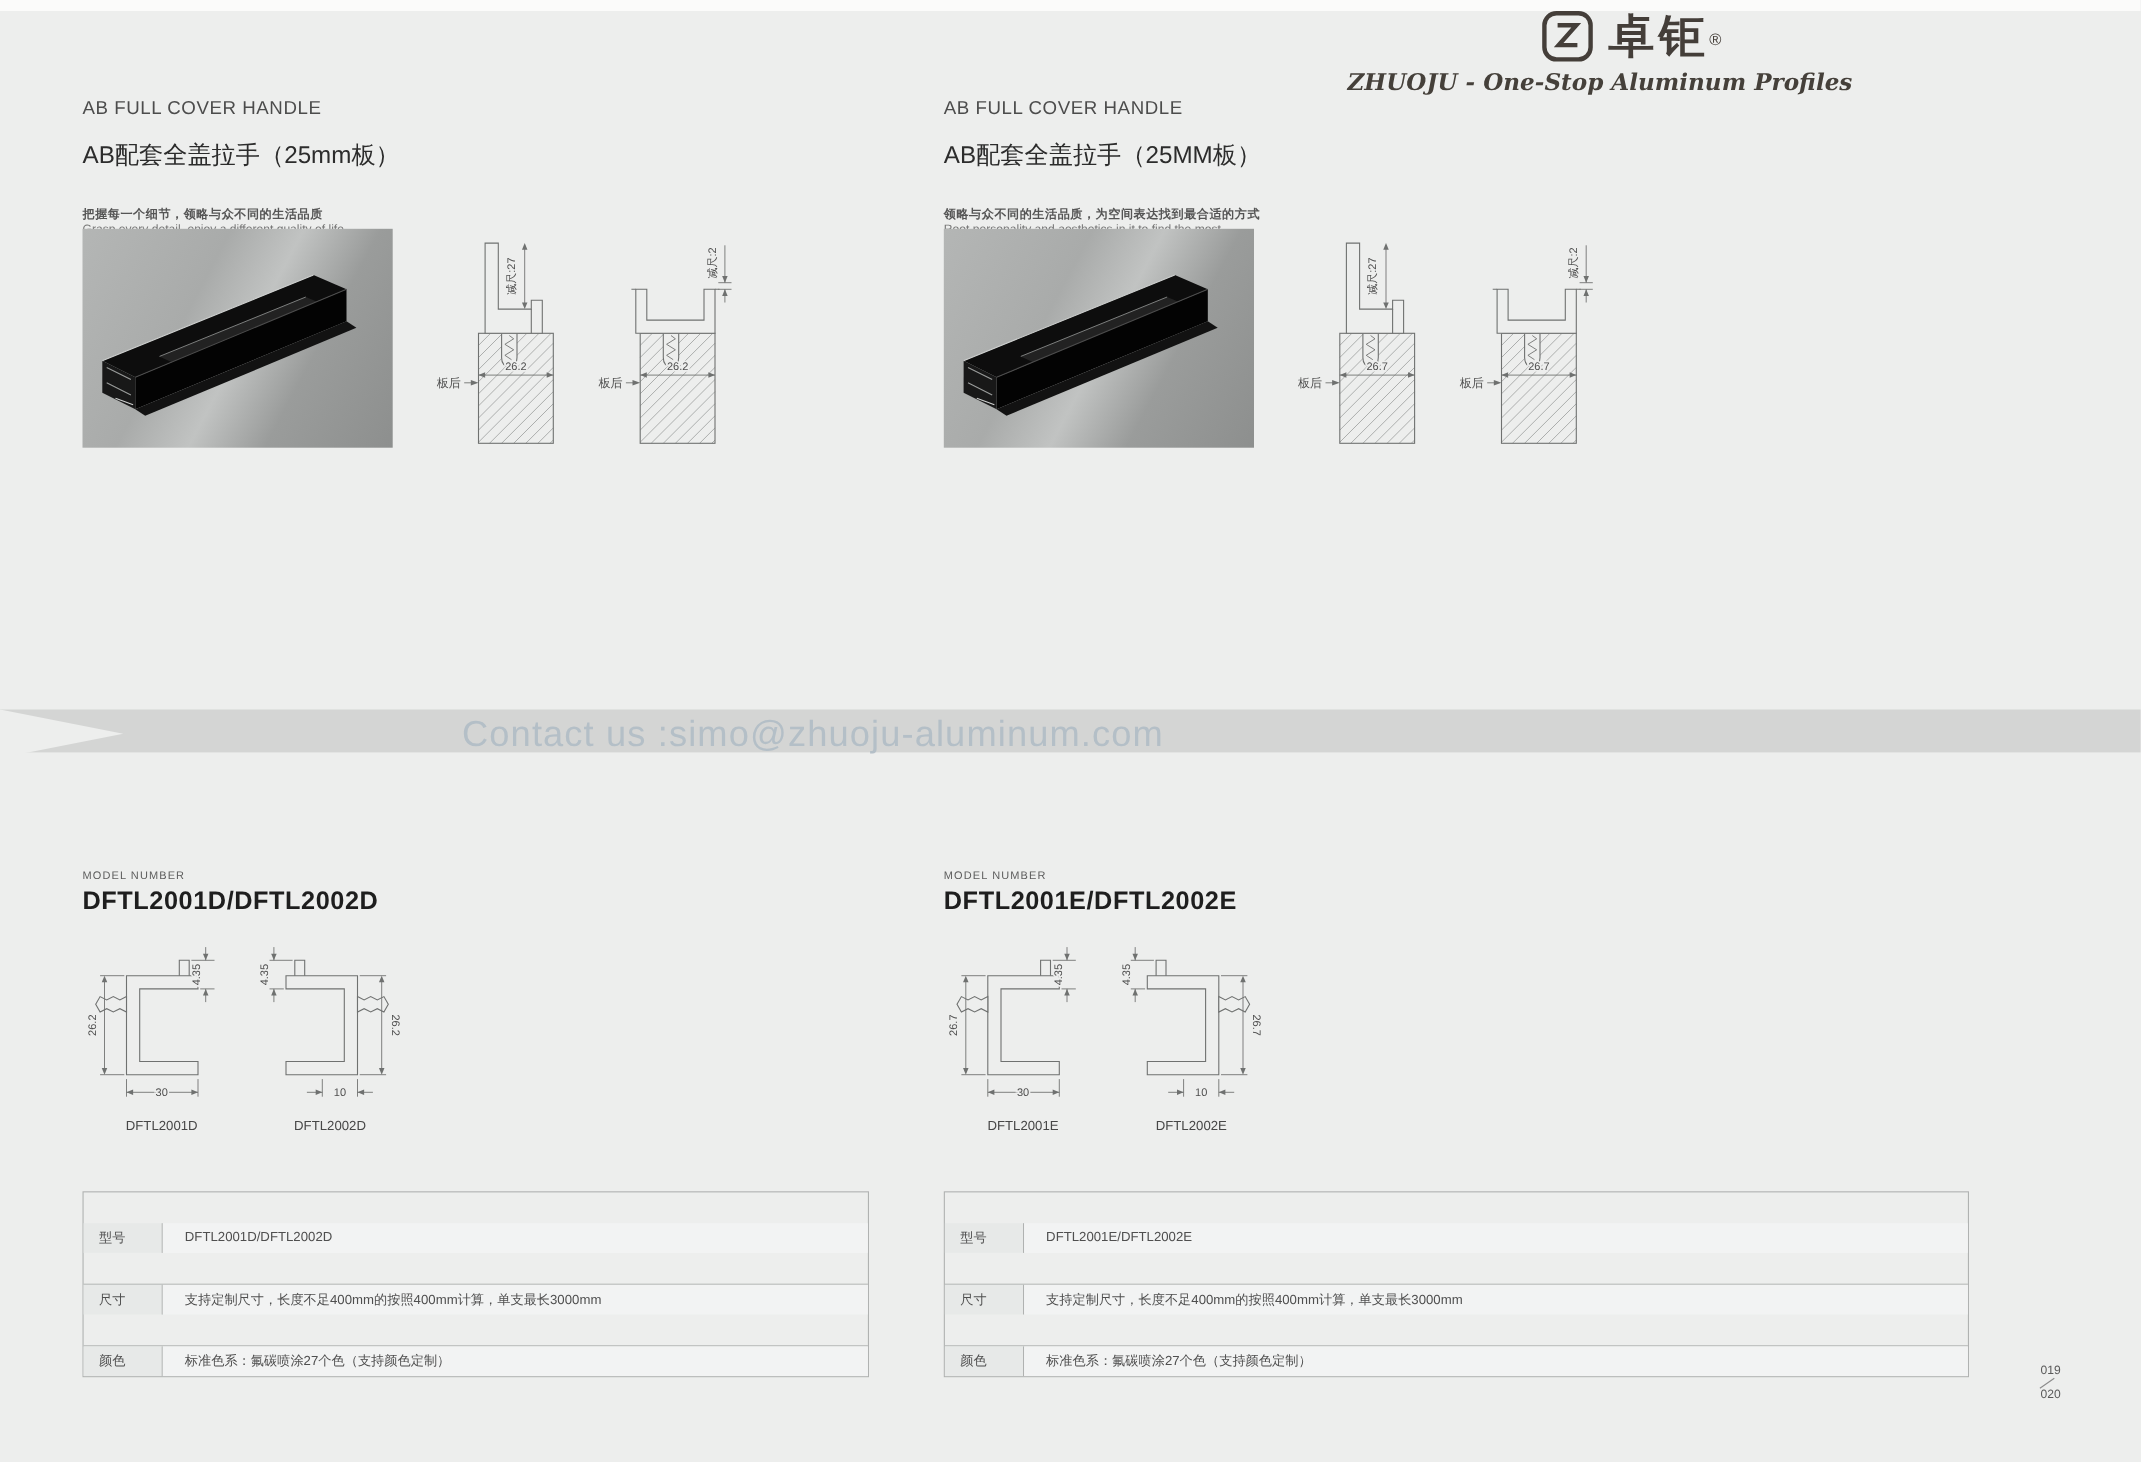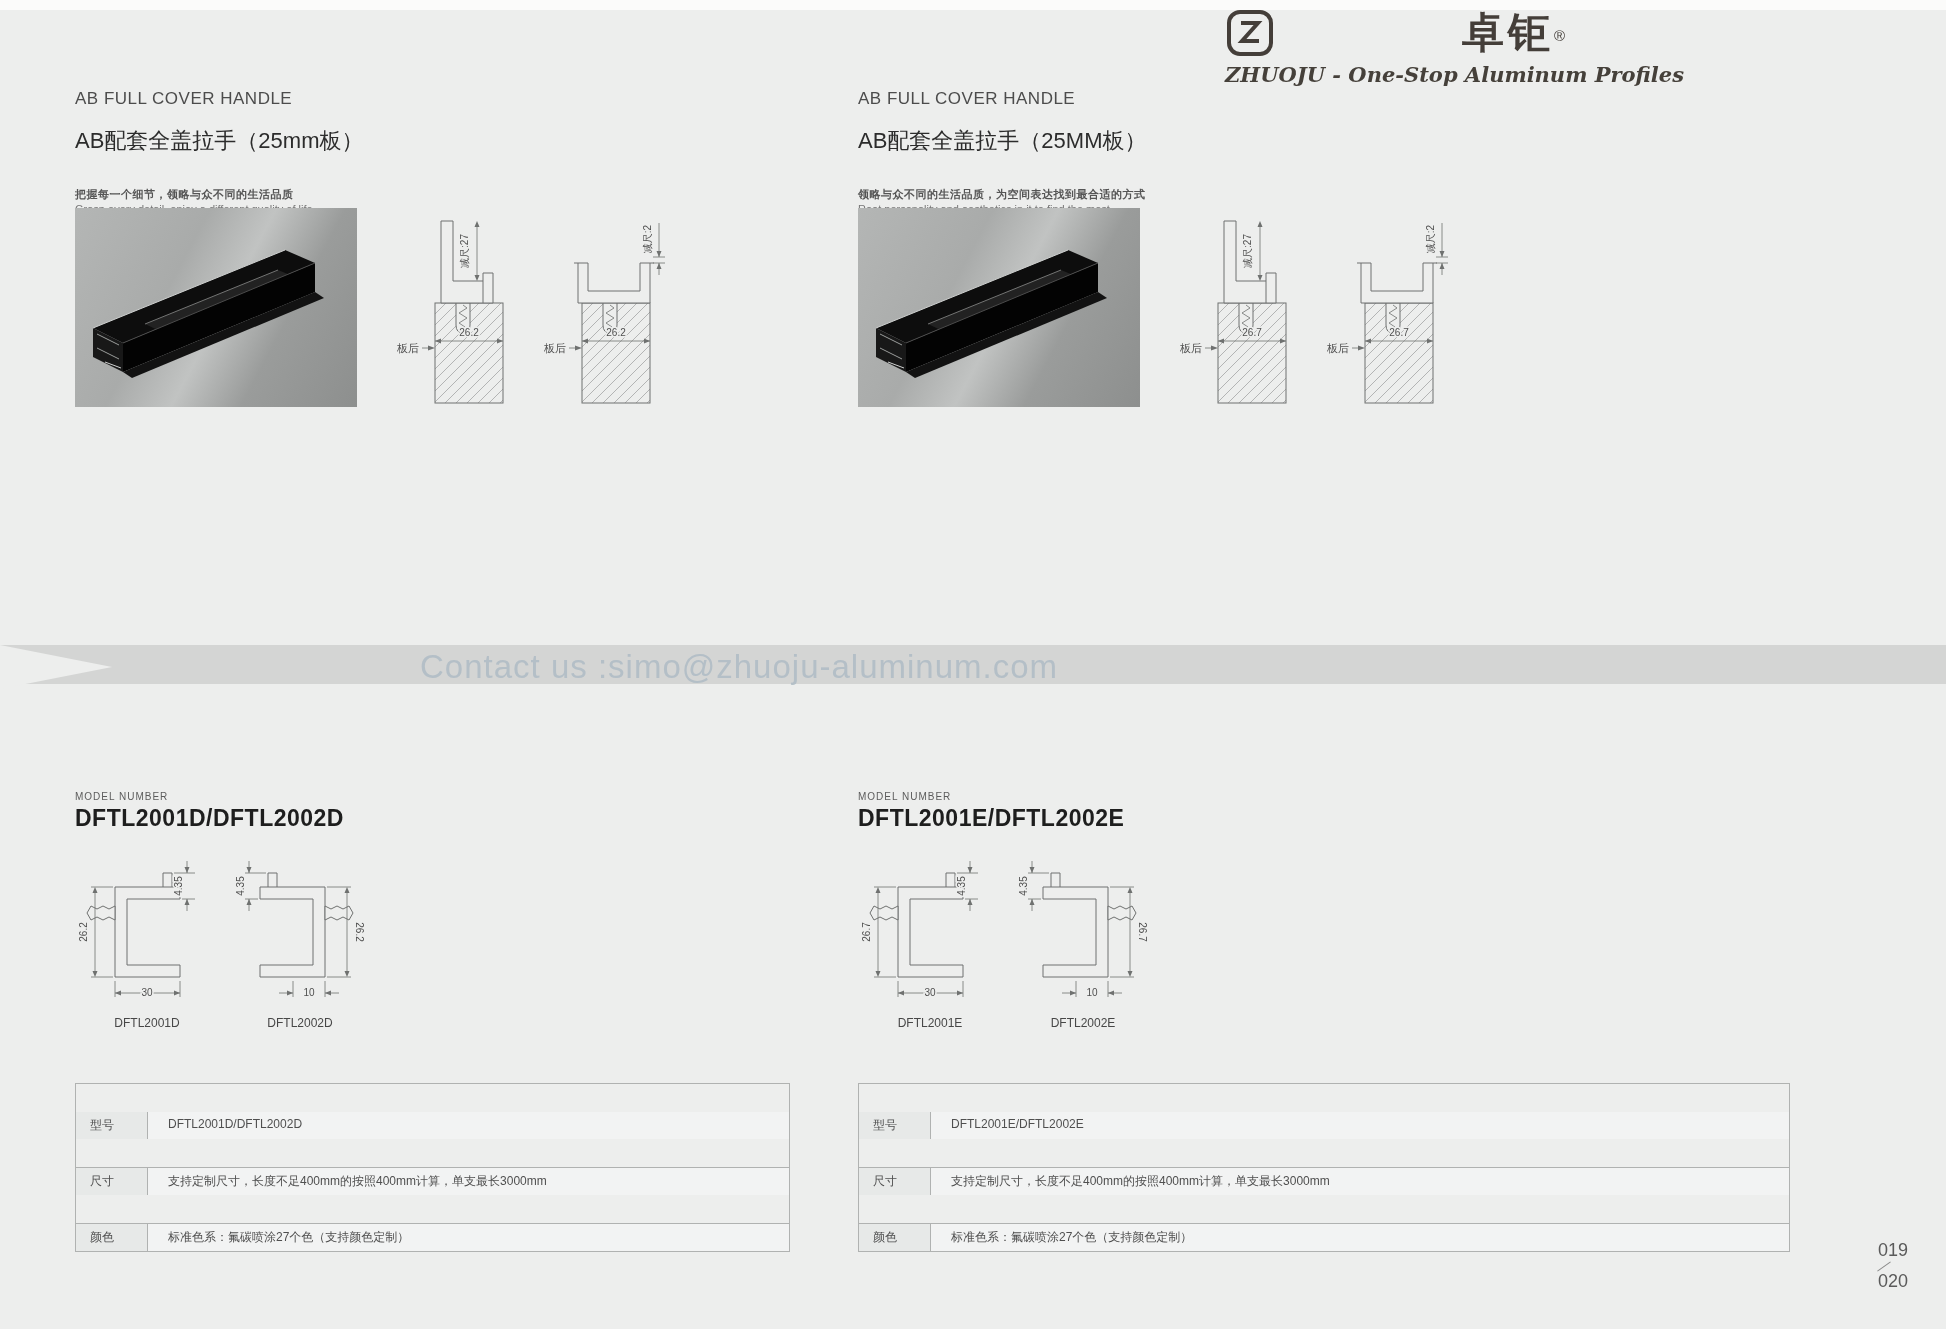--- a/index.html
+++ b/index.html
@@ -8,21 +8,21 @@
     position:relative;
     background:#edeeed;
     font-family:"Liberation Sans", sans-serif;
     color:#3a3a3a;
     overflow:hidden;
   }
   .top-strip { position:absolute; left:0; top:0; width:100%; height:10px; background:#fbfbfa; }
 
   
   .logo { position:absolute; left:1225px; top:8px; width:340px; }
-  .logo-row { display:flex; align-items:flex-start; justify-content:space-between; gap:12px; }
+  .logo-row { display:flex; align-items:flex-start; justify-content:flex-end; gap:12px; }
   .logo-mark { color:#443e39; font-size:42px; font-weight:bold; letter-spacing:4px; line-height:50px; }
   .logo-reg { font-size:15px; color:#443e39; vertical-align:super; }
   .logo-tagline {
     margin-top:4px; text-align:center;
     font-family:"DejaVu Serif", serif; font-style:italic; font-weight:bold;
     font-size:21px; color:#45403a; white-space:nowrap;
   }
 
   
   .section { position:absolute; top:85px; }
@@ -60,21 +60,21 @@
     position:absolute; left:0; top:0; width:0; height:0;
     border-top:22px solid transparent; border-bottom:22px solid transparent;
     border-left:112px solid #edeeed;
   }
   .banner-text {
     position:absolute; left:420px; top:0; line-height:44px;
     font-size:33px; color:#b4bfc7; letter-spacing:1px; white-space:nowrap;
   }
 
   
-  .page-num { position:absolute; left:1855px; top:1240px; font-size:18px; color:#5a5a5a;margin-left:23px; }
+  .page-num { position:absolute; left:1855px; top:1240px; font-size:11px; color:#5a5a5a; }
   .page-num .slash {
     display:block; width:16px; border-top:1px solid #8a8a8a;
     transform:rotate(-35deg); margin:5px 0 4px -2px;
   }
 
   
   svg { display:block; }
   .ln   { stroke:#6f7170; stroke-width:1;  fill:none; }
   .lnbg { stroke:#6f7170; stroke-width:1;  fill:#edeeed; }
   .dln  { stroke:#6f7170; stroke-width:.8; fill:none; }

